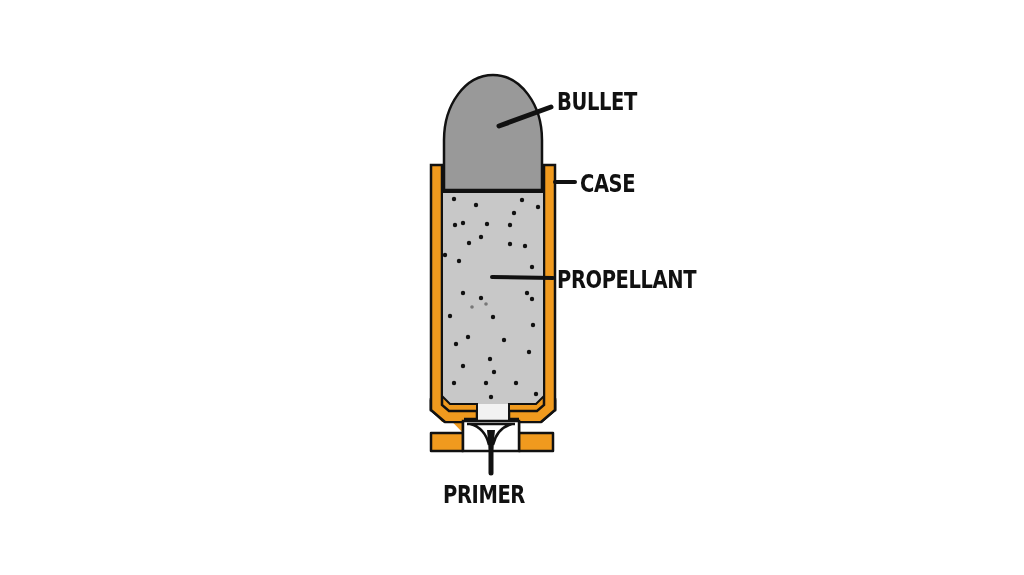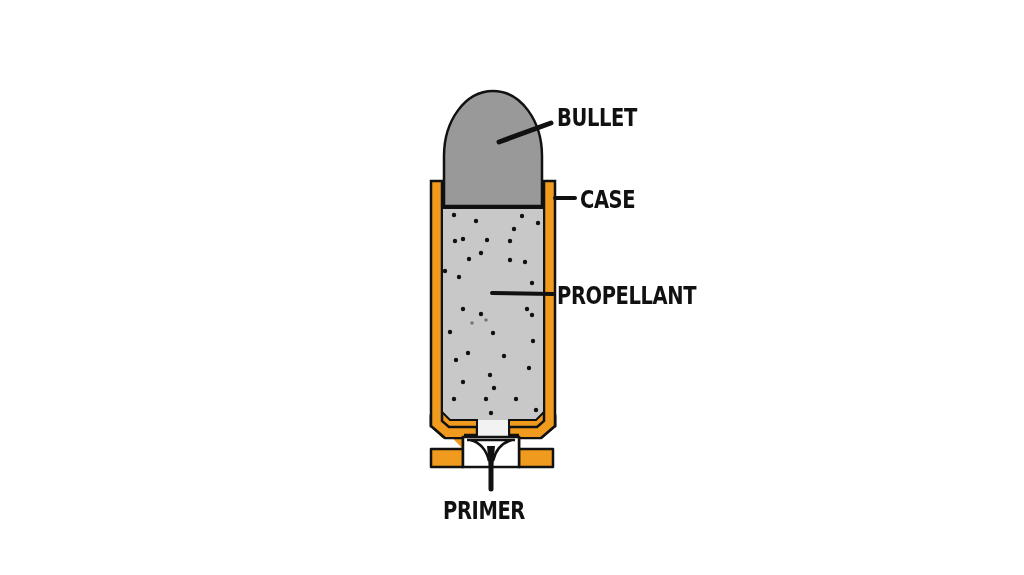--- a/index.html
+++ b/index.html
@@ -1,17 +1,17 @@
 <!DOCTYPE html>
 <html><head>
 <meta charset="utf-8">
 <style>
   html, body { margin:0; padding:0; background:#ffffff; }
   body { width:1024px; height:575px; position:relative; overflow:hidden; font-family:"Liberation Sans", sans-serif; }
-  #diagram { position:absolute; left:0; top:16px; width:1024px; height:422px; }
+  #diagram { position:absolute; left:0; top:0; width:1024px; height:422px; }
   .label {
     position:absolute;
     font-family:"DejaVu Sans", sans-serif;
     font-weight:bold;
     font-size:25px;
     color:#111111;
     letter-spacing:-0.5px;
     transform:scaleX(0.78);
     transform-origin:left center;
     white-space:nowrap;

